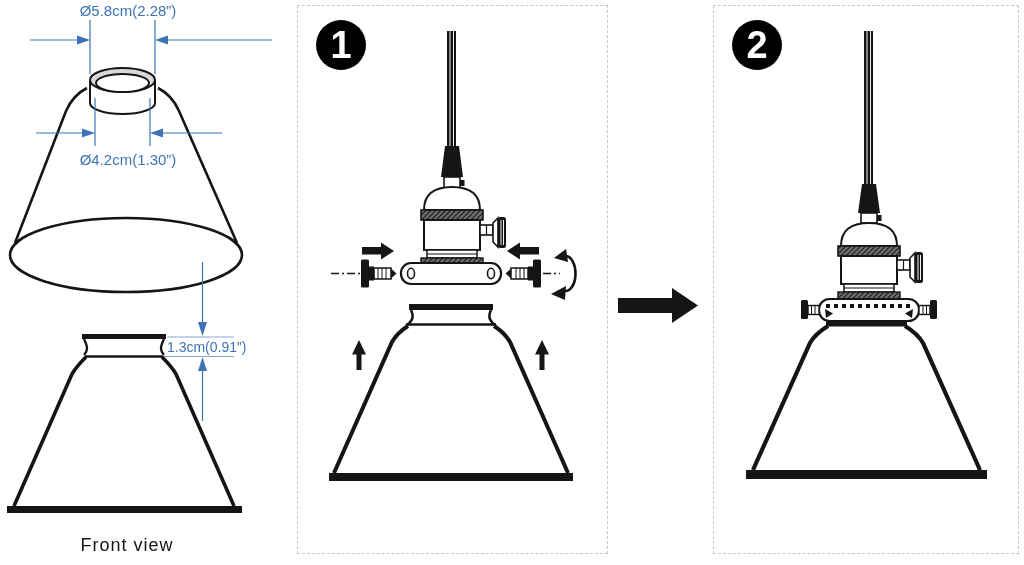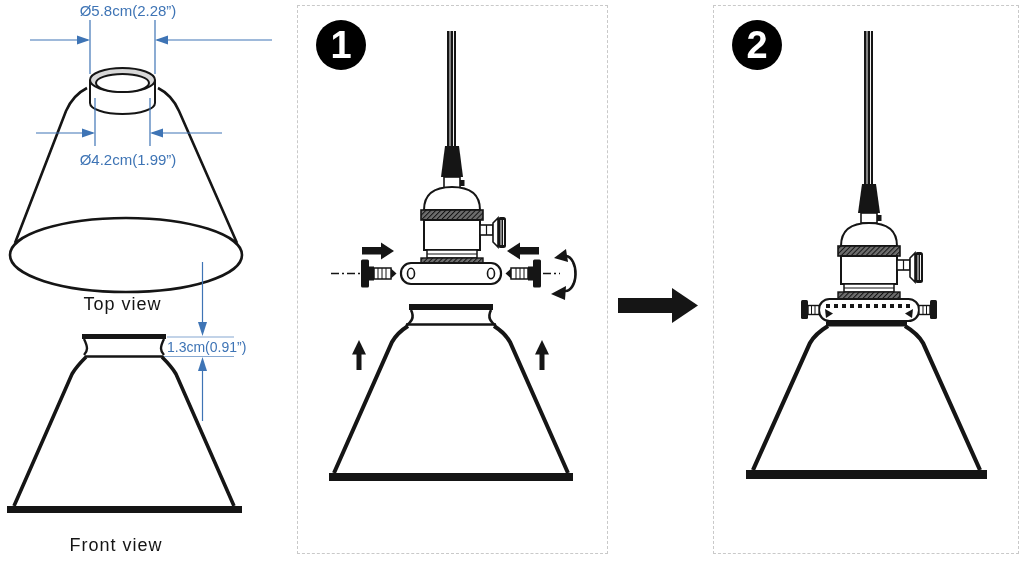--- a/index.html
+++ b/index.html
@@ -112,24 +112,23 @@
         <path d="M84 84 C88 92 88 96 84 100" class="k" stroke-width="2.4"></path>
         <path d="M164 84 C160 92 160 96 164 100" class="k" stroke-width="2.4"></path>
         <line x1="85" y1="101.5" x2="163" y2="101.5" class="k" stroke-width="2.6"></line>
         <path d="M86 102 C80 108 76 112 72 119 L14 251" class="k" stroke-width="3.6"></path>
         <path d="M162 102 C168 108 172 112 176 119 L234 251" class="k" stroke-width="3.6"></path>
         <line x1="7" y1="254.5" x2="242" y2="254.5" class="k" stroke-width="7"></line>
       </g>
     </svg>
 
     <div class="dim-label" style="left:48px;top:2px;width:160px;">Ø5.8cm(2.28”)</div>
-    <div class="dim-label" style="left:48px;top:151px;width:160px;">Ø4.2cm(1.99”)</div>
+    <div class="dim-label" style="left:48px;top:151px;width:160px;">Ø4.2cm(1.30”)</div>
     <div class="dim-label" style="left:167px;top:339px;font-size:14px;">1.3cm(0.91”)</div>
-    <div class="view-caption" style="left:60px;top:294px;width:125px;">Top view</div>
-    <div class="view-caption" style="left:46px;top:535px;width:140px;">Front view</div>
+    <div class="view-caption" style="left:57px;top:535px;width:140px;">Front view</div>
   </section>
 
   <section class="panel panel-1">
     <svg width="309" height="547" viewBox="0 0 309 547">
 
       <g>
         <rect x="149" y="25" width="9" height="117" class="fk"></rect>
         <line x1="152" y1="25" x2="152" y2="142" class="ws"></line>
         <line x1="155.5" y1="25" x2="155.5" y2="142" class="ws"></line>
       </g>

